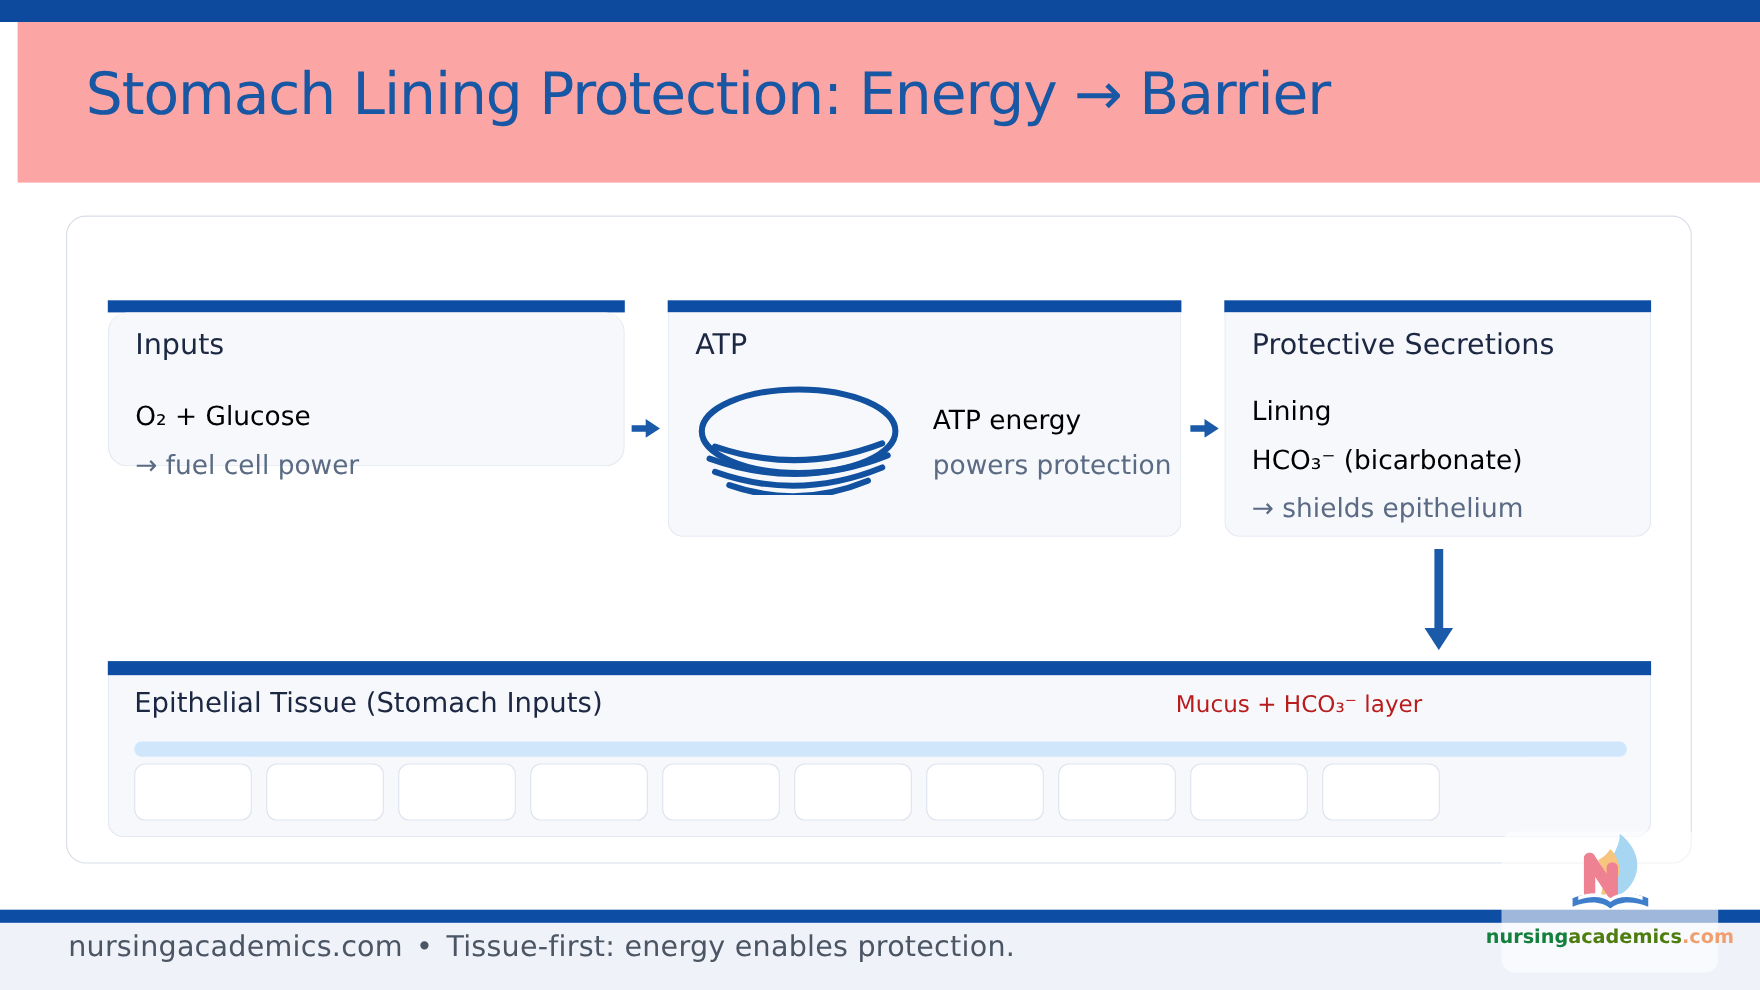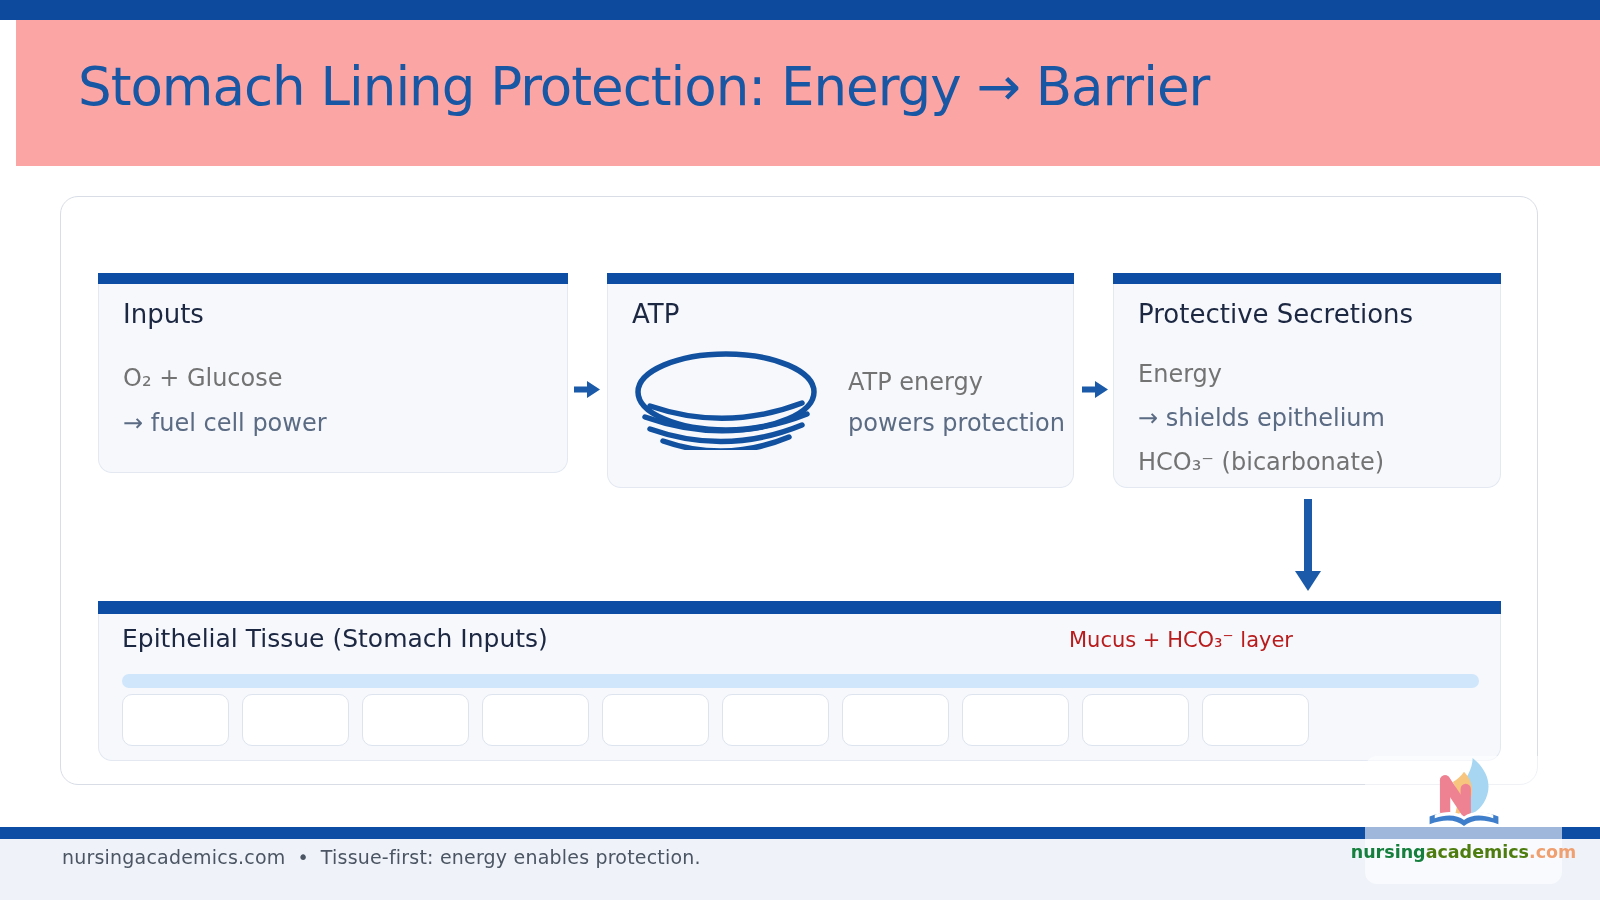--- a/index.html
+++ b/index.html
@@ -24,24 +24,24 @@
     background:#ffffff;border:1.5px solid #d8dde6;border-radius:18px;box-sizing:border-box;
   }
   
   .card{position:absolute;}
   .card-bar{height:11px;background:#0d4da3;}
   .card-body{
     background:#f6f8fc;border:1px solid #e3e8f1;border-top:none;
     border-radius:0 0 14px 14px;box-sizing:border-box;padding:14px 24px;
   }
   .card-title{margin:0 0 34px 0;font-size:26px;font-weight:500;color:#1c2742;line-height:32px;}
-  .card-line{margin:16px 0 0 0;font-size:24px;line-height:29px;color:#737373;white-space:nowrap;}
+  .card-line{margin:16px 0 0 0;font-size:24px;line-height:29px;color:#000000;white-space:nowrap;}
   .card-line.muted{color:#5b6b83;}
   .card-inputs{left:37px;top:76px;width:470px;}
-  .card-inputs .card-body{height:189px;}
+  .card-inputs .card-body{height:140px;border-radius:18px;}
   .card-atp{left:546px;top:76px;width:467px;}
   .card-atp .card-body{height:204px;position:relative;}
   .atp-icon{position:absolute;left:22px;top:66px;}
   .atp-text{position:absolute;left:240px;top:84px;}
   .atp-text .card-line{margin-top:0;}
   .atp-text .card-line + .card-line{margin-top:12px;}
   .card-secretions{left:1052px;top:76px;width:388px;}
   .card-secretions .card-body{height:204px;}
   .card-secretions .card-title{margin-bottom:30px;}
   .card-secretions .card-line{margin-top:15px;}
@@ -64,21 +64,21 @@
   .mucus-bar{width:100%;height:14px;margin-top:19px;background:#cfe6fb;border-radius:7px;}
   .cells-row{display:flex;gap:13px;margin-top:6px;}
   .cell{
     flex:0 0 107px;height:52px;background:#ffffff;
     border:1px solid #dde4ee;border-radius:10px;box-sizing:border-box;
   }
   
   .footer-rule{position:absolute;left:0;top:827px;width:1600px;height:12px;background:#0d4da3;}
   .footer{position:absolute;left:0;top:839px;width:1600px;height:61px;background:#eff3f9;}
   .footer-text{
-    position:absolute;left:62px;top:7px;font-size:19px;color:#4b5563;letter-spacing:.2px;white-space:nowrap;
+    position:absolute;left:62px;top:7px;font-size:26px;color:#4b5563;letter-spacing:.2px;white-space:nowrap;
   }
   .footer-text .sep{margin:0 12px;}
   
   .logo-box{
     position:absolute;left:1365px;top:756px;width:197px;height:128px;
     background:rgba(255,255,255,0.6);border-radius:12px;
     display:flex;flex-direction:column;align-items:center;justify-content:flex-start;
   }
   .logo-emblem{margin-top:2px;}
   .logo-text{font-size:17.5px;font-weight:bold;white-space:nowrap;margin-top:-2px;}
@@ -133,23 +133,23 @@
     </div>
 
     <svg class="arrow-right a2" viewBox="0 0 26 17">
       <polygon points="0,5.5 13,5.5 13,0 26,8.5 13,17 13,11.5 0,11.5" fill="#1a5aa8"></polygon>
     </svg>
 
     <div class="card card-secretions">
       <div class="card-bar"></div>
       <div class="card-body">
         <h2 class="card-title">Protective Secretions</h2>
-        <p class="card-line">Energy</p>
+        <p class="card-line">Lining</p>
+        <p class="card-line">HCO₃⁻ (bicarbonate)</p>
         <p class="card-line muted">→ shields epithelium</p>
-        <p class="card-line">HCO₃⁻ (bicarbonate)</p>
       </div>
     </div>
 
     <svg class="arrow-down" viewBox="0 0 26 92">
       <rect x="9" y="0" width="8" height="75" fill="#1a5aa8"></rect>
       <polygon points="0,72 26,72 13,92" fill="#1a5aa8"></polygon>
     </svg>
 
     <div class="tissue-card">
       <div class="tissue-bar"></div>

